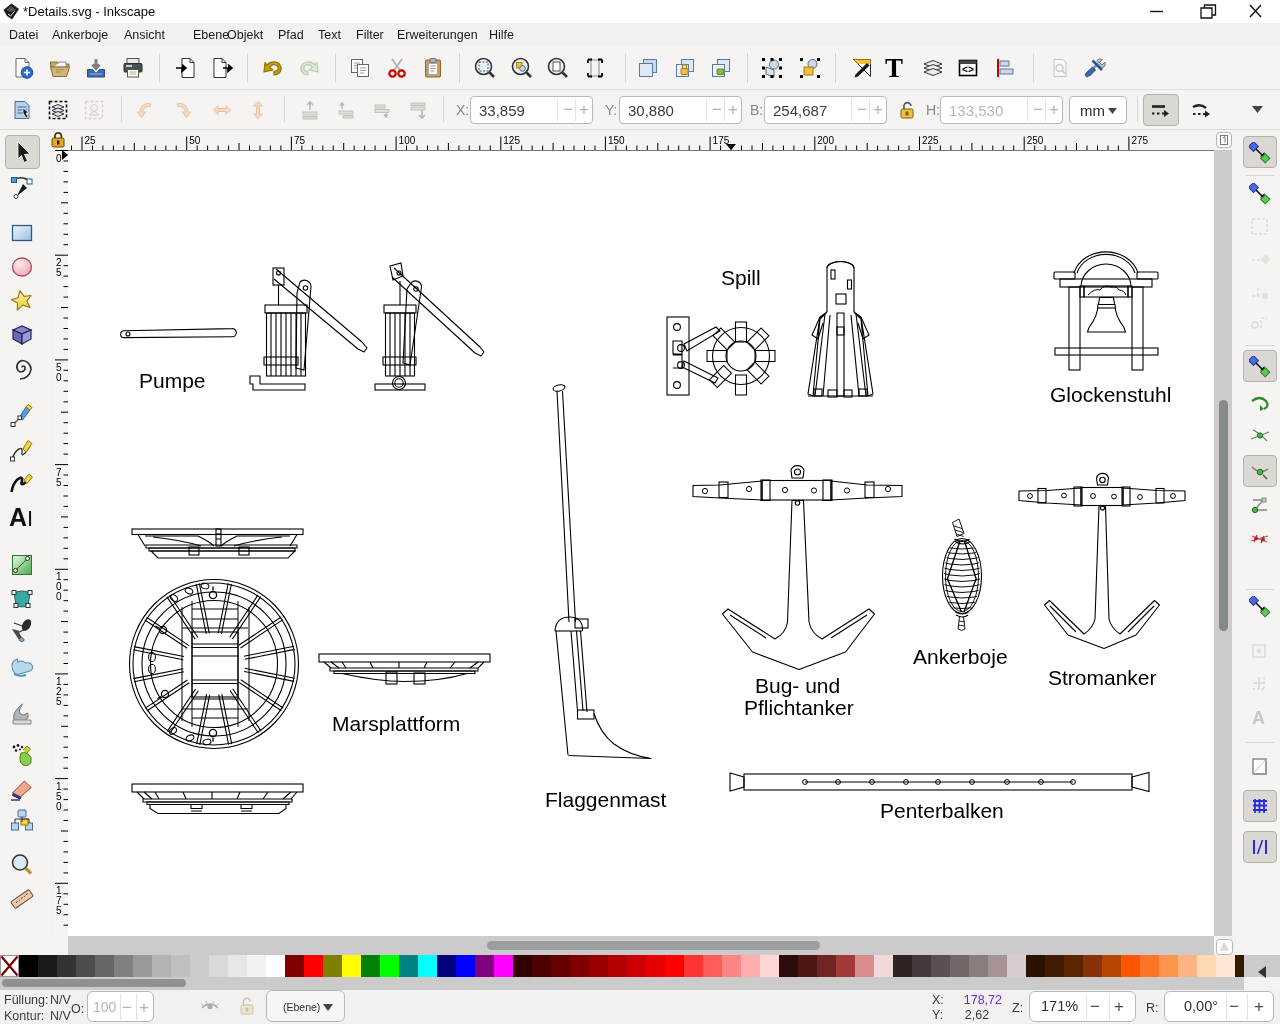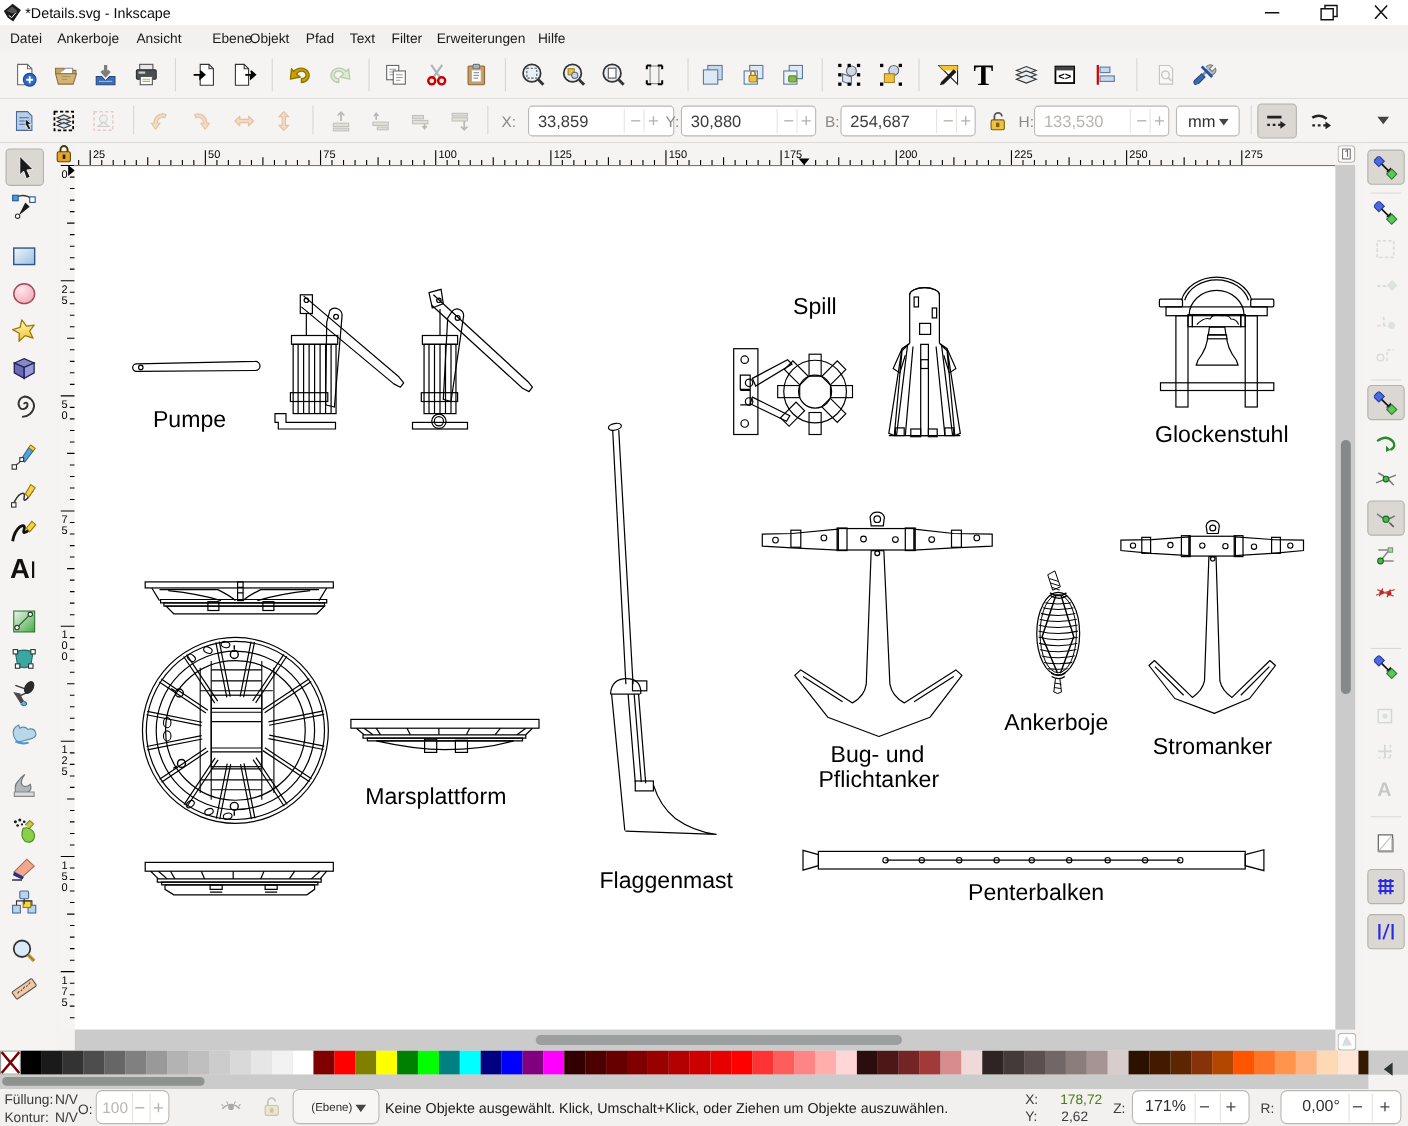--- a/index.html
+++ b/index.html
@@ -270,21 +270,21 @@
       <path d="M15 18 v-6 M13 15.5 l2 2.5 l2 -2.5" stroke="#888" stroke-width="1.5" fill="none"></path>
       <rect x="4" y="6" width="10" height="3" fill="#c8c8c8" stroke="#999"></rect>
       <rect x="4" y="10.5" width="14" height="3" fill="#d8d2b8" stroke="#999"></rect>
     </svg>
 <svg class="tbtn" style="left:407px;top:9px" width="22" height="22" opacity="0.55">
       <path d="M15 19 v-8 M12 16 l3 3 l3 -3" stroke="#888" stroke-width="1.6" fill="none"></path>
       <rect x="4" y="4" width="14" height="2.5" fill="#c8c8c8" stroke="#999"></rect>
       <rect x="4" y="8" width="14" height="3" fill="#d8d2b8" stroke="#999"></rect>
     </svg>
 <span class="label" style="left:456px;top:12px">X:</span>
-<div class="spin" style="left:480px;top:6px;width:133px;height:28px">
+<div class="spin" style="left:470px;top:6px;width:123px;height:28px">
       <span style="position:absolute;left:8px;top:5px">33,859</span>
       <span class="mm" style="left:92px;top:3px">−</span>
       <span class="mm" style="left:108px;top:3px">+</span>
       <i style="position:absolute;left:86px;top:2px;width:1px;height:22px;background:#e6e4e1"></i>
       <i style="position:absolute;left:104px;top:2px;width:1px;height:22px;background:#e6e4e1"></i>
     </div>
 <span class="label" style="left:605px;top:12px">Y:</span>
 <div class="spin" style="left:619px;top:6px;width:123px;height:28px">
       <span style="position:absolute;left:8px;top:5px">30,880</span>
       <span class="mm" style="left:92px;top:3px">−</span>
@@ -1192,23 +1192,22 @@
       <rect x="2" y="9" width="12" height="9" rx="1.5" fill="#e8d8a0" stroke="#9a8a50"></rect>
       <path d="M4.5 9 v-3 a3.4 3.4 0 0 1 6.8 -0.6" fill="none" stroke="#888" stroke-width="1.5"></path>
       <rect x="6.5" y="11.5" width="3" height="4" fill="#9a8a50"></rect>
     </svg>
 <div class="spin" style="left:266px;top:0px;width:79px;height:32px;color:#2e2e2e;font-size:13.5px;border-radius:6px;background:#f7f6f4">
       <span style="position:absolute;left:16px;top:10px;font-size:10.5px">(Ebene)</span>
       <svg style="position:absolute;right:11px;top:13px" width="10" height="7">
         <path d="M0 0 h10 L5 7 Z" fill="#444"></path>
       </svg>
     </div>
-<div class="abs" style="left:350px;top:10px;color:#1a1a1a;font-size:13px">Keine Objekte ausgewählt. Klick, Umschalt+Klick, oder Ziehen um Objekte auszuwählen.</div>
 <div class="abs" style="left:932px;top:3px;color:#3a3a3a;font-size:12.5px">X:</div>
-<div class="abs" style="left:952px;top:3px;width:50px;text-align:right;color:#4d7c0f;font-size:12.5px">178,72</div>
+<div class="abs" style="left:952px;top:3px;width:50px;text-align:right;color:#6d28d9;font-size:12.5px">178,72</div>
 <div class="abs" style="left:932px;top:18px;color:#3a3a3a;font-size:12.5px">Y:</div>
 <div class="abs" style="left:952px;top:18px;width:50px;text-align:center;color:#3a3a3a;font-size:12.5px">2,62</div>
 <div class="abs" style="left:1012px;top:11px;color:#3a3a3a;font-size:12.5px">Z:</div>
 <div class="spin" style="left:1029px;top:1px;width:107px;height:31px;color:#2e2e2e;font-size:14.5px;border-radius:6px">
       <span style="position:absolute;left:11px;top:6px">171%</span>
       <span class="mm" style="left:60px;top:5px;color:#4a4a4a">−</span>
       <span class="mm" style="left:84px;top:5px;color:#4a4a4a">+</span>
       <i style="position:absolute;left:56px;top:2px;width:1px;height:26px;background:#e4e2df"></i>
       <i style="position:absolute;left:79px;top:2px;width:1px;height:26px;background:#e4e2df"></i>
     </div>

